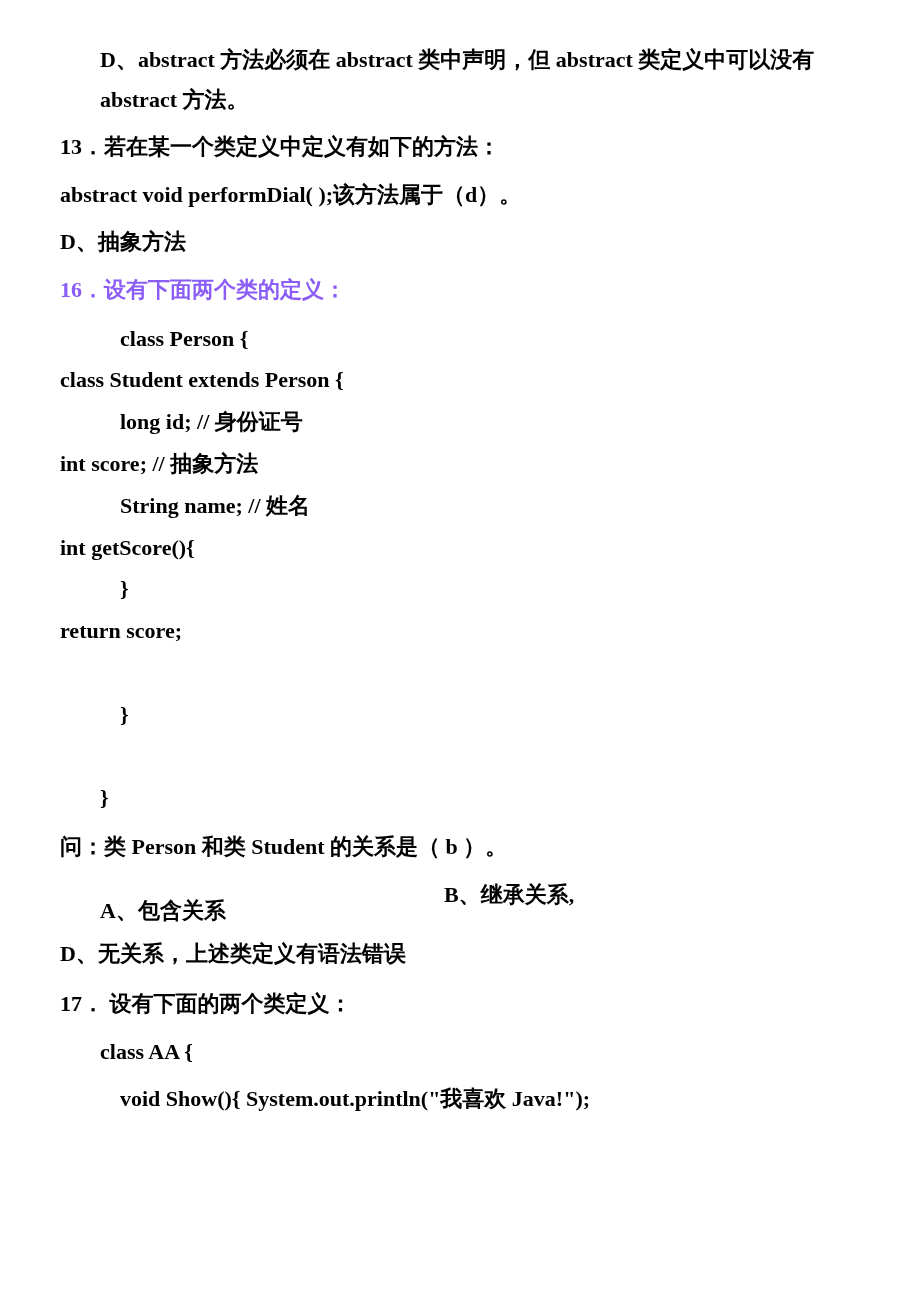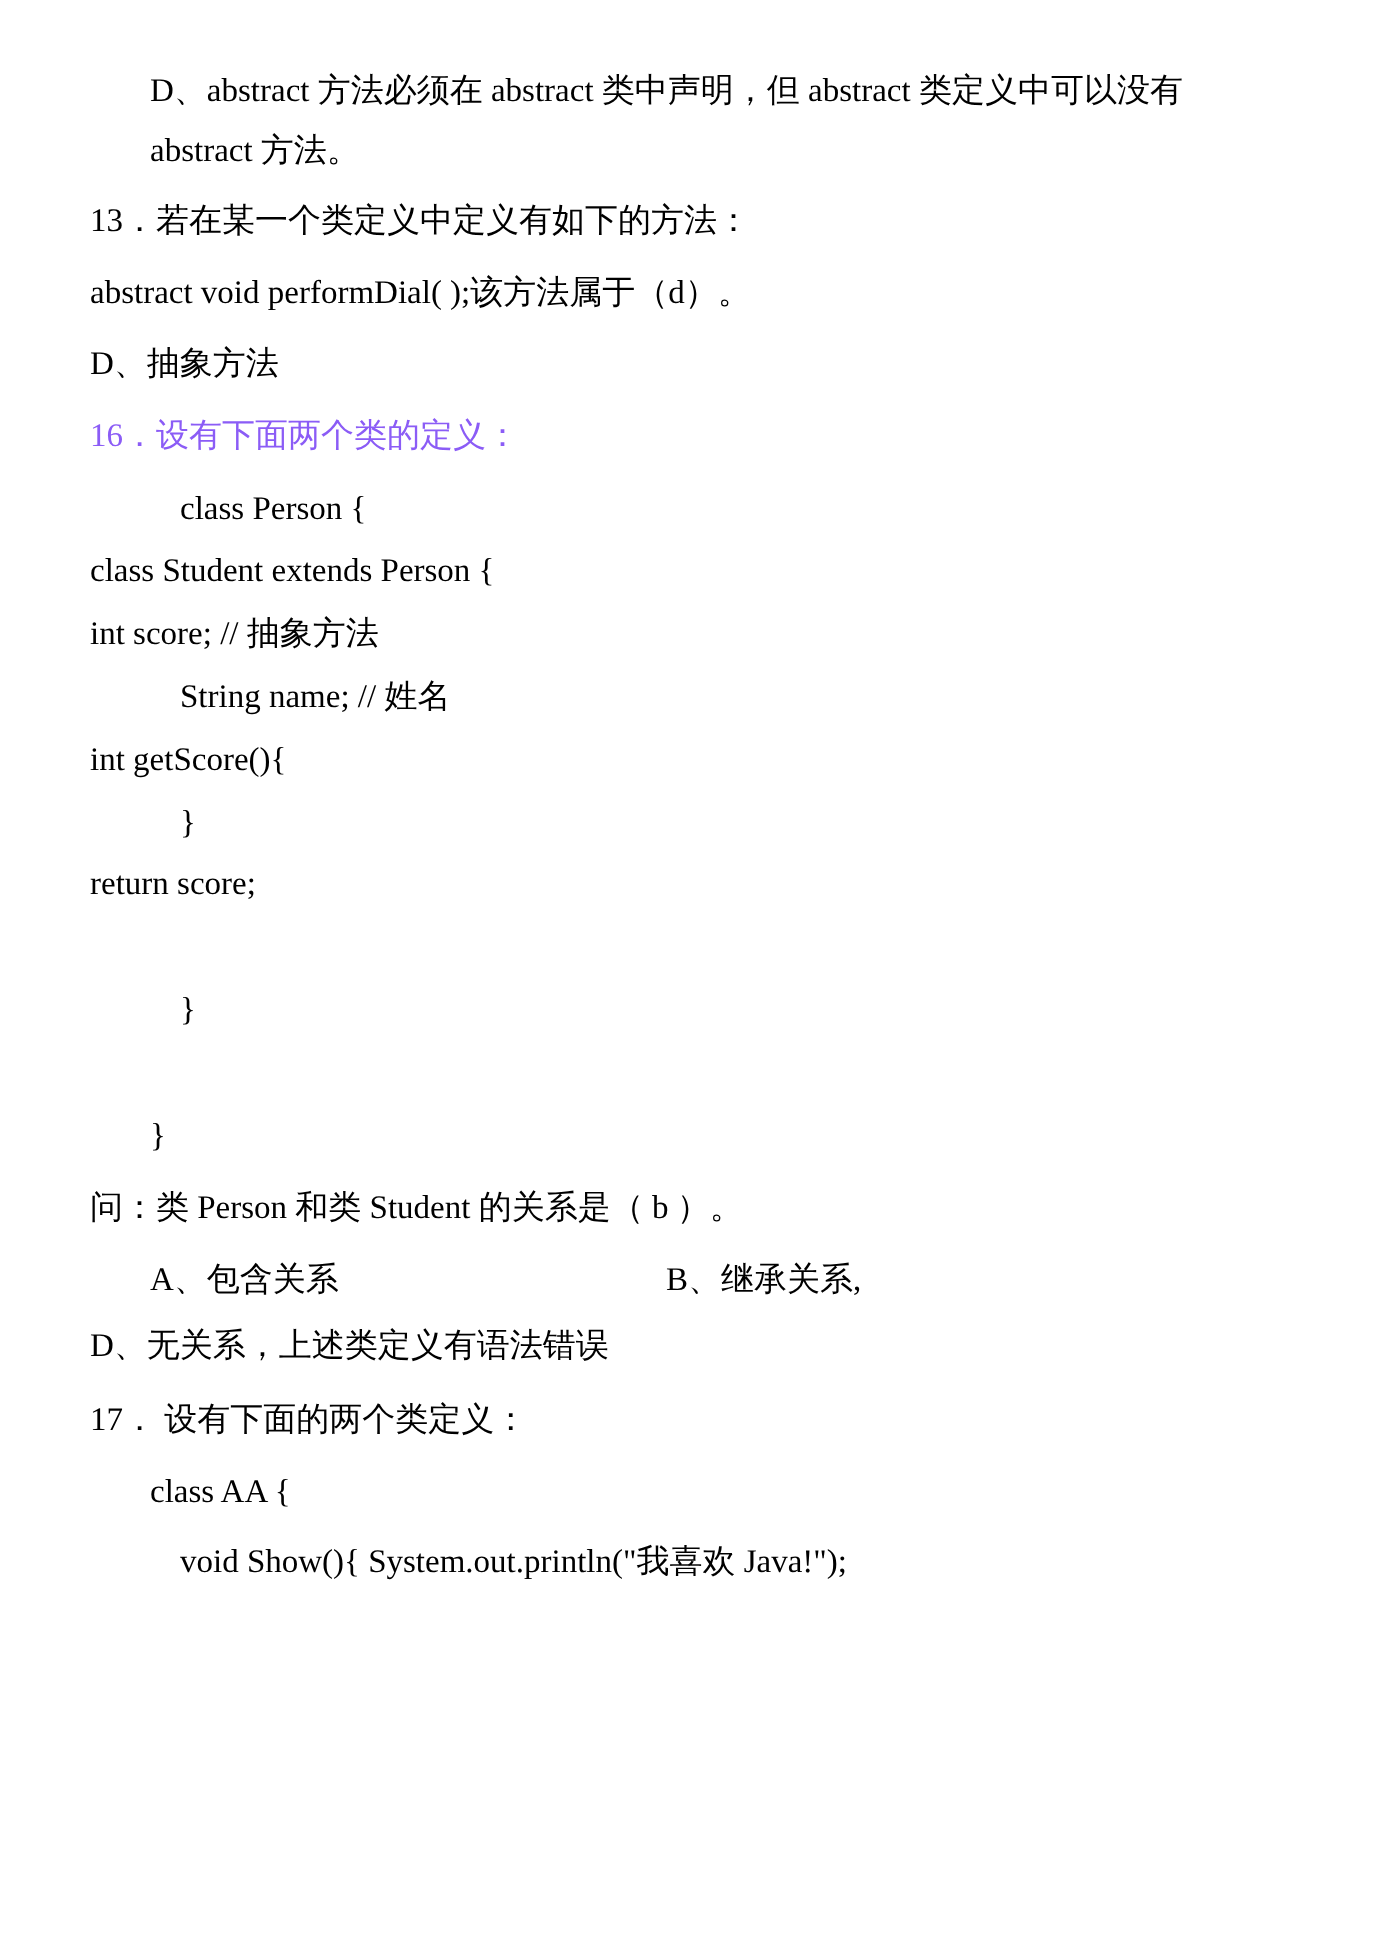--- a/index.html
+++ b/index.html
@@ -14,20 +14,21 @@
       font-size: 22px;
       line-height: 1.8;
       color: #000000;
       width: 920px;
       min-height: 1302px;
       padding: 40px 60px 40px 60px;
     }
 
     .content-block {
       width: 100%;
+      font-weight: bold;
     }
 
     .paragraph {
       margin-bottom: 8px;
       text-indent: 0;
     }
 
     .indent-1 {
       padding-left: 40px;
     }
@@ -100,20 +101,23 @@
     <div class="code-row">
       <div class="code-col-left" style="padding-left:60px;">
         <span>class Person {</span>
       </div>
       <div class="code-col-right">
         <span>class Student extends Person {</span>
       </div>
     </div>
 
     <div class="code-row">
+      <div class="code-col-left" style="padding-left:60px;">
+        <span>    long   id;   // 身份证号</span>
+      </div>
       <div class="code-col-right">
         <span>    int score; // 抽象方法</span>
       </div>
     </div>
 
     <div class="code-row">
       <div class="code-col-left" style="padding-left:60px;">
         <span>    String name;  // 姓名</span>
       </div>
       <div class="code-col-right">
@@ -143,21 +147,21 @@
         <span>}</span>
       </div>
     </div>
   </div>
 
   <div class="paragraph">
     <span>问：类 Person 和类 Student 的关系是（ b ）。</span>
   </div>
 
   <div class="options-row">
-    <div class="option-left" style="padding-left:40px;">
+    <div class="option-left" style="padding-left:40px;margin-top:16px;">
       <span>A、包含关系</span>
     </div>
     <div class="option-right">
       <span>B、继承关系,</span>
     </div>
   </div>
   <div class="options-row">
     <div class="option-right">
       <span>D、无关系，上述类定义有语法错误</span>
     </div>

